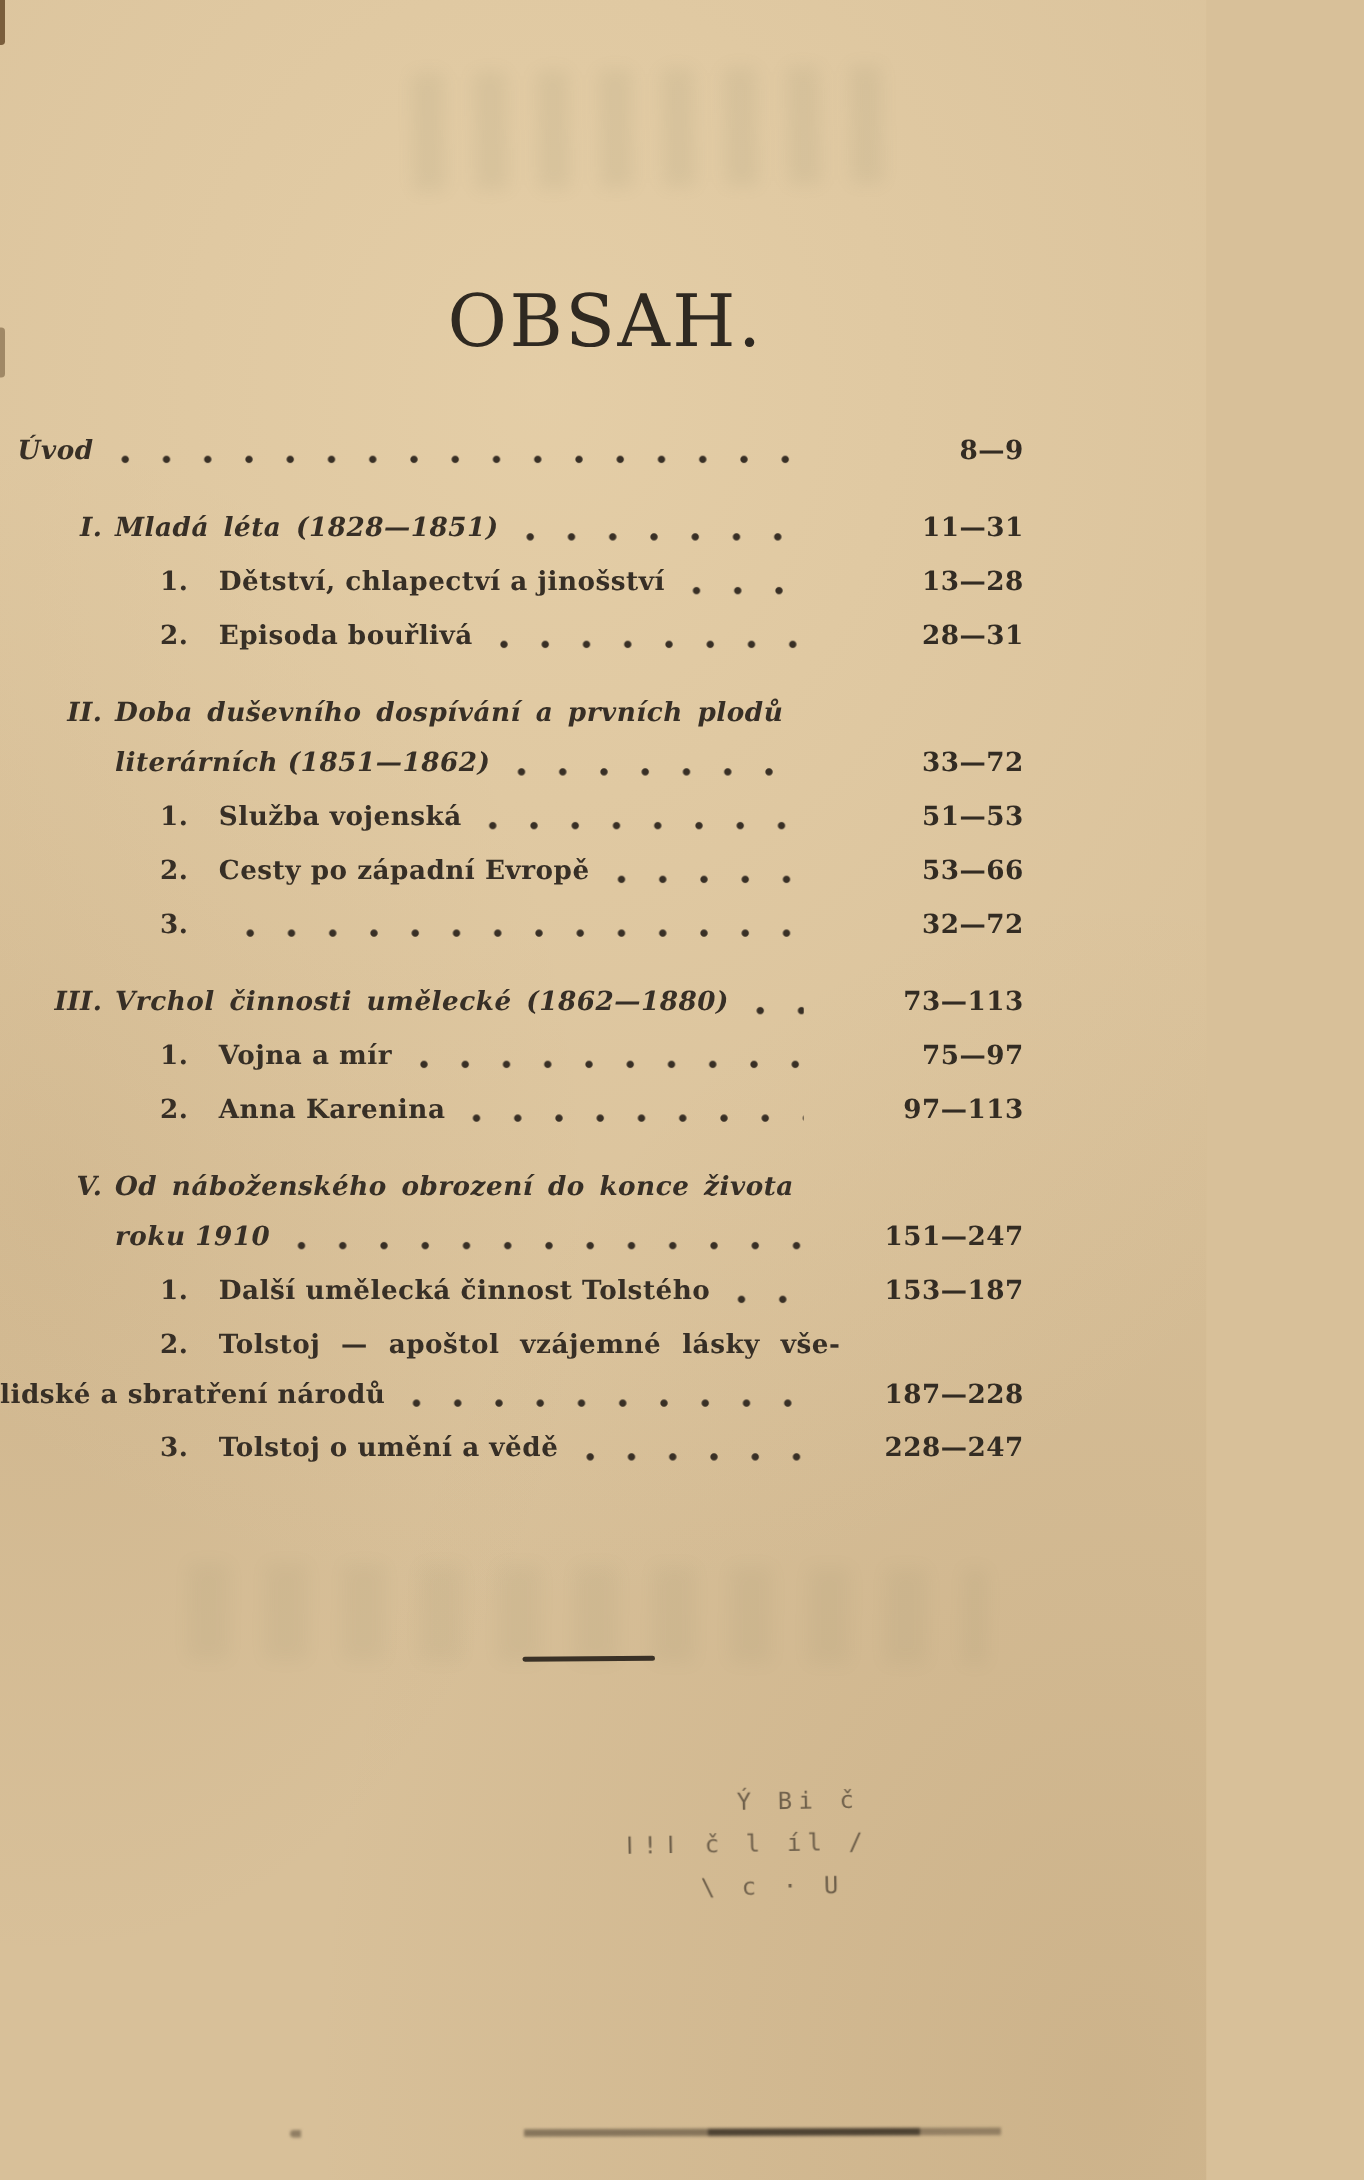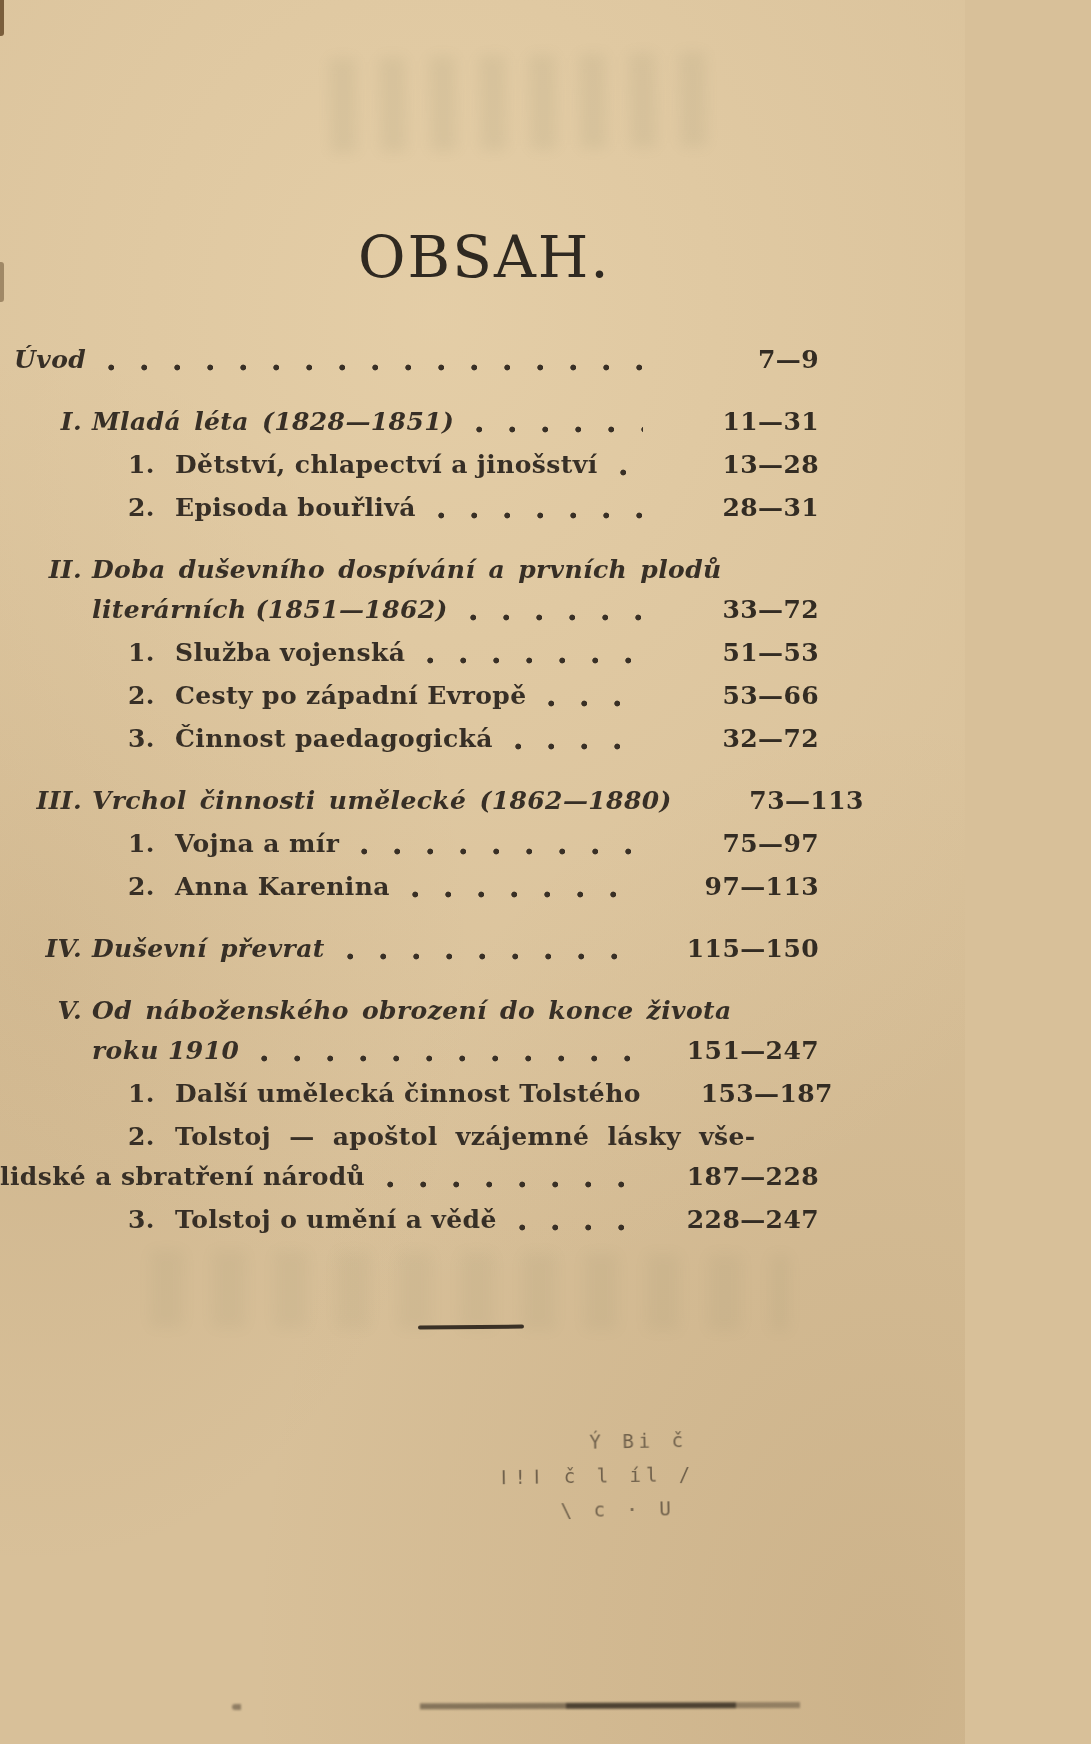--- a/index.html
+++ b/index.html
@@ -50,21 +50,21 @@
     margin:228px 0 0 358px;
     width:fit-content;
     font-size:58px;line-height:1;letter-spacing:2px;
     color:#2f2921;font-weight:normal;
   }
 
   
   .toc{margin-top:54px;padding-right:146px;}
   .row{
     display:flex;align-items:flex-end;
-    font-size:25px;line-height:40px;font-weight:bold;
+    font-size:21px;line-height:40px;font-weight:bold;
     color:var(--ink);
     letter-spacing:.4px;
   }
   .row.intro,.row.chapter,.row.section{margin-top:22px;}
   .row.sub{margin-top:3px;}
   .row.section{margin-top:34px;}
   .row.intro{padding-left:14px;}
   .row.chapter-cont{padding-left:92px;}
   .row.sub{padding-left:128px;}
   .row.sub-cont{}
@@ -120,21 +120,21 @@
   <div class="ghost ghost-top"></div>
   <div class="ghost ghost-mid"></div>
 
   <h1 class="title">OBSAH.</h1>
 
   <div class="toc" id="toc">
       <div class="row intro">
 
     <span class="label">Úvod</span>
     <span class="leader"></span>
-    <span class="pages">7—9</span>
+    <span class="pages">8—9</span>
   </div>
       <div class="row chapter">
     <span class="numeral">I.</span>
     <span class="label">Mladá léta (1828—1851)</span>
     <span class="leader"></span>
     <span class="pages">11—31</span>
   </div>
       <div class="row sub">
     <span class="numeral">1.</span>
     <span class="label">Dětství, chlapectví a jinošství</span>
@@ -165,47 +165,40 @@
     <span class="pages">51—53</span>
   </div>
       <div class="row sub">
     <span class="numeral">2.</span>
     <span class="label">Cesty po západní Evropě</span>
     <span class="leader"></span>
     <span class="pages">53—66</span>
   </div>
       <div class="row sub">
     <span class="numeral">3.</span>
-    <span class="label">Činnost paedagogická</span>
     <span class="leader"></span>
     <span class="pages">32—72</span>
   </div>
       <div class="row chapter">
     <span class="numeral">III.</span>
     <span class="label">Vrchol činnosti umělecké (1862—1880)</span>
     <span class="leader"></span>
     <span class="pages">73—113</span>
   </div>
       <div class="row sub">
     <span class="numeral">1.</span>
     <span class="label">Vojna a mír</span>
     <span class="leader"></span>
     <span class="pages">75—97</span>
   </div>
       <div class="row sub">
     <span class="numeral">2.</span>
     <span class="label">Anna Karenina</span>
     <span class="leader"></span>
     <span class="pages">97—113</span>
-  </div>
-      <div class="row chapter">
-    <span class="numeral">IV.</span>
-    <span class="label">Duševní převrat</span>
-    <span class="leader"></span>
-    <span class="pages">115—150</span>
   </div>
       <div class="row chapter spread-md">
     <span class="numeral">V.</span>
     <span class="label">Od náboženského obrození do konce života</span>
 
   </div>
       <div class="row chapter-cont">
 
     <span class="label">roku 1910</span>
     <span class="leader"></span>

